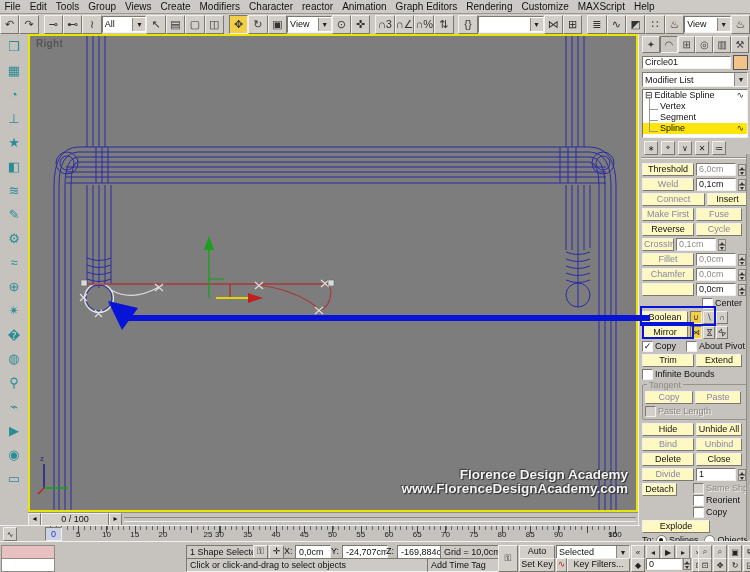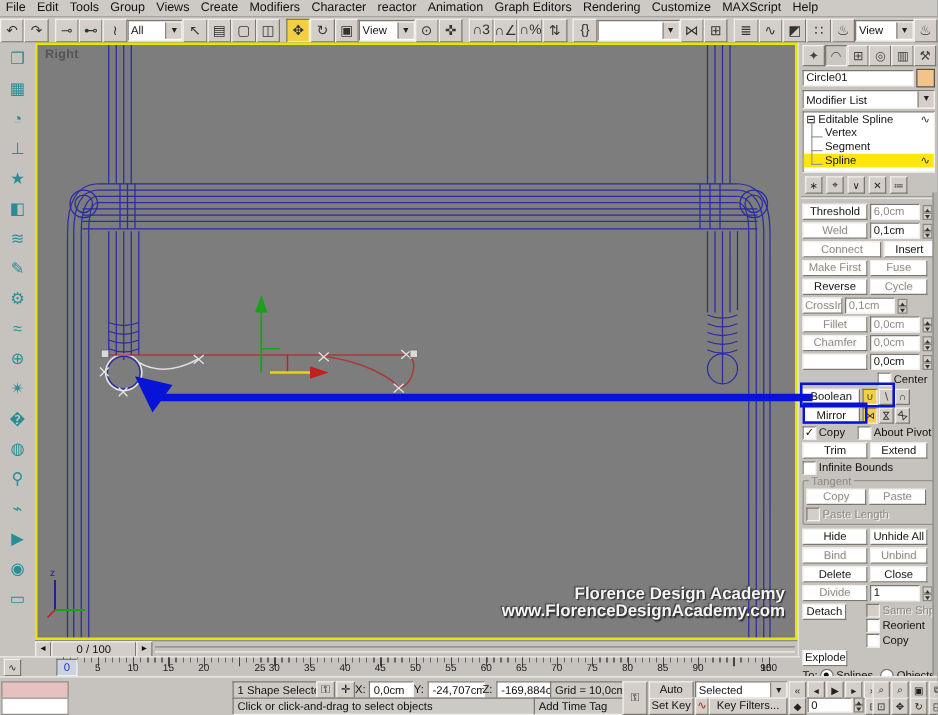--- a/index.html
+++ b/index.html
@@ -38,21 +38,21 @@
   #anno-arrow{z-index:29;pointer-events:none;}
   
   #cmdpanel{left:638px;top:34px;width:112px;height:506px;background:#c6c3be;border-left:1px solid #f0eeea;}
   .ptabs{display:flex;margin:2px 2px 1px 3px;}
   .ptab{width:17px;height:15px;border:1px solid;border-color:#f2f0ec #7b786f #7b786f #f2f0ec;background:#d3cfc8;
         display:flex;align-items:center;justify-content:center;font-size:10px;color:#444;}
   .ptab.active{border-color:#7b786f #f2f0ec #f2f0ec #7b786f;background:#cac6c0;}
   .pfield{background:#fff;border:1px solid;border-color:#7b786f #f2f0ec #f2f0ec #7b786f;font-size:9px;
           padding:0 2px;height:11px;line-height:11px;overflow:hidden;white-space:nowrap;}
   .pfield.dis{color:#8d8a84;}
-  .pbtn{background:#ffffff;border:1px solid;border-color:#f2f0ec #7b786f #7b786f #f2f0ec;font-size:9px;
+  .pbtn{background:#fef9c3;border:1px solid;border-color:#f2f0ec #7b786f #7b786f #f2f0ec;font-size:9px;
         height:13px;line-height:11px;text-align:center;overflow:hidden;white-space:nowrap;padding:0 1px;
         font-family:"Liberation Sans",sans-serif;color:#111;}
   .pbtn.dis{color:#8d8a84;text-shadow:1px 1px 0 #f4f2ee;}
   .spin{width:8px;height:12px;display:flex;flex-direction:column;}
   .spin i{flex:1;background:#d3cfc8;border:1px solid #8a877f;position:relative;}
   .spin i:after{content:"";position:absolute;left:1px;top:1px;border:2px solid transparent;}
   .spin i.up:after{border-bottom:3px solid #333;top:0;}
   .spin i.dn:after{border-top:3px solid #333;}
   .cb{width:9px;height:9px;background:#fff;border:1px solid;border-color:#7b786f #f2f0ec #f2f0ec #7b786f;
       font-size:9px;line-height:8px;text-align:center;color:#111;flex:none;}
@@ -474,21 +474,21 @@
             <span class="cb"></span>
             <span class="cblab">Reorient</span>
           </div>
         <div class="prow" style="margin:0">
             <span class="cb"></span>
             <span class="cblab">Copy</span>
           </div>
       </div>
     </div>
     <div class="prow">
-      <button class="pbtn" style="width:36px">Explode</button>
+      <button class="pbtn" style="width:68px">Explode</button>
     </div>
     <div class="prow">
       <span class="cblab">To:</span>
       <span class="radio sel"></span>
       <span class="cblab">Splines</span>
       <span style="width:4px"></span>
       <span class="radio"></span>
       <span class="cblab">Objects</span>
     </div>
     <div class="group">

